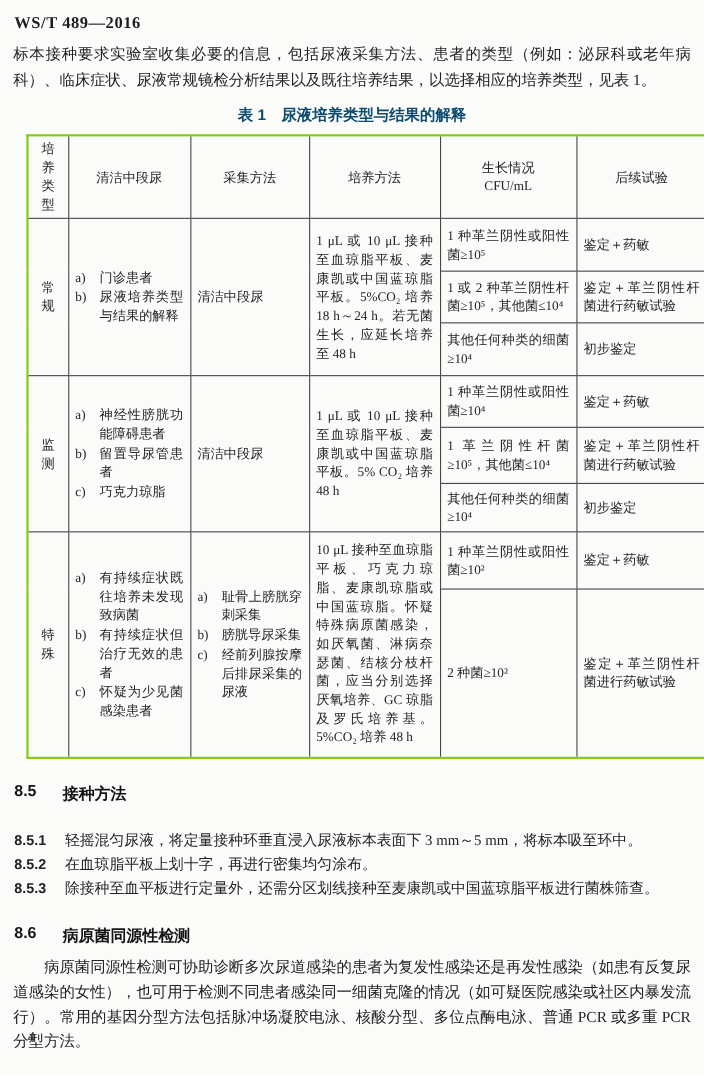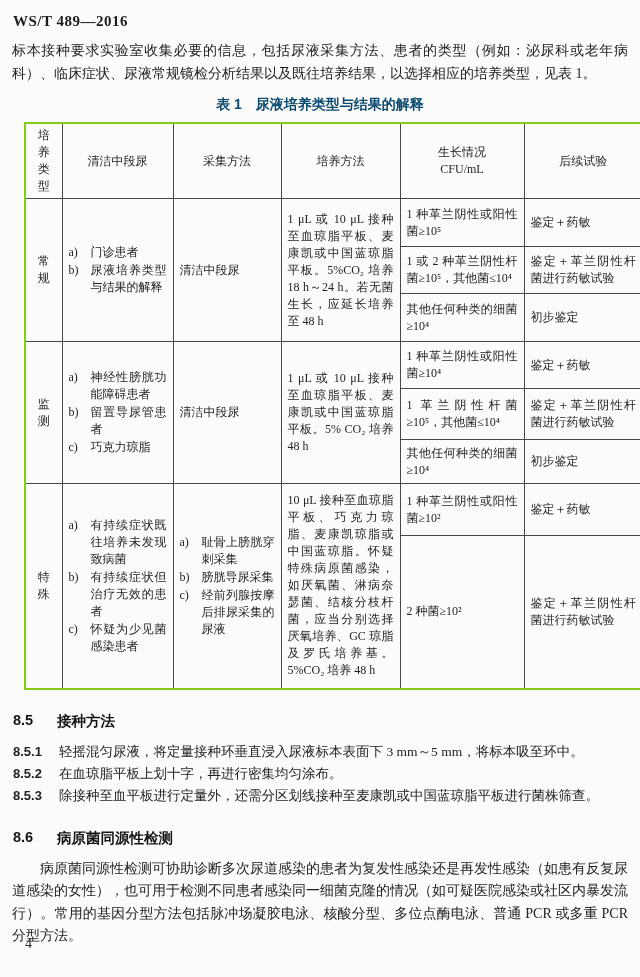--- a/index.html
+++ b/index.html
@@ -73,21 +73,21 @@
   }
   .sec-h {
     display: flex;
     margin: 22px 0 0 13px;
     font-family: "Liberation Sans", "DejaVu Sans", sans-serif;
     font-weight: bold;
     font-size: 14.5px;
     color: #141414;
   }
   .sec-h .num { width: 44px; flex: none; }
-  .items { margin: 10px 6px 0 13px; }
+  .items { margin: 22px 6px 0 13px; }
   .item {
     display: flex;
     font-size: 13.5px;
     line-height: 22px;
     color: #222;
   }
   .item .num {
     flex: none;
     width: 46px;
     font-family: "Liberation Sans", "DejaVu Sans", sans-serif;

